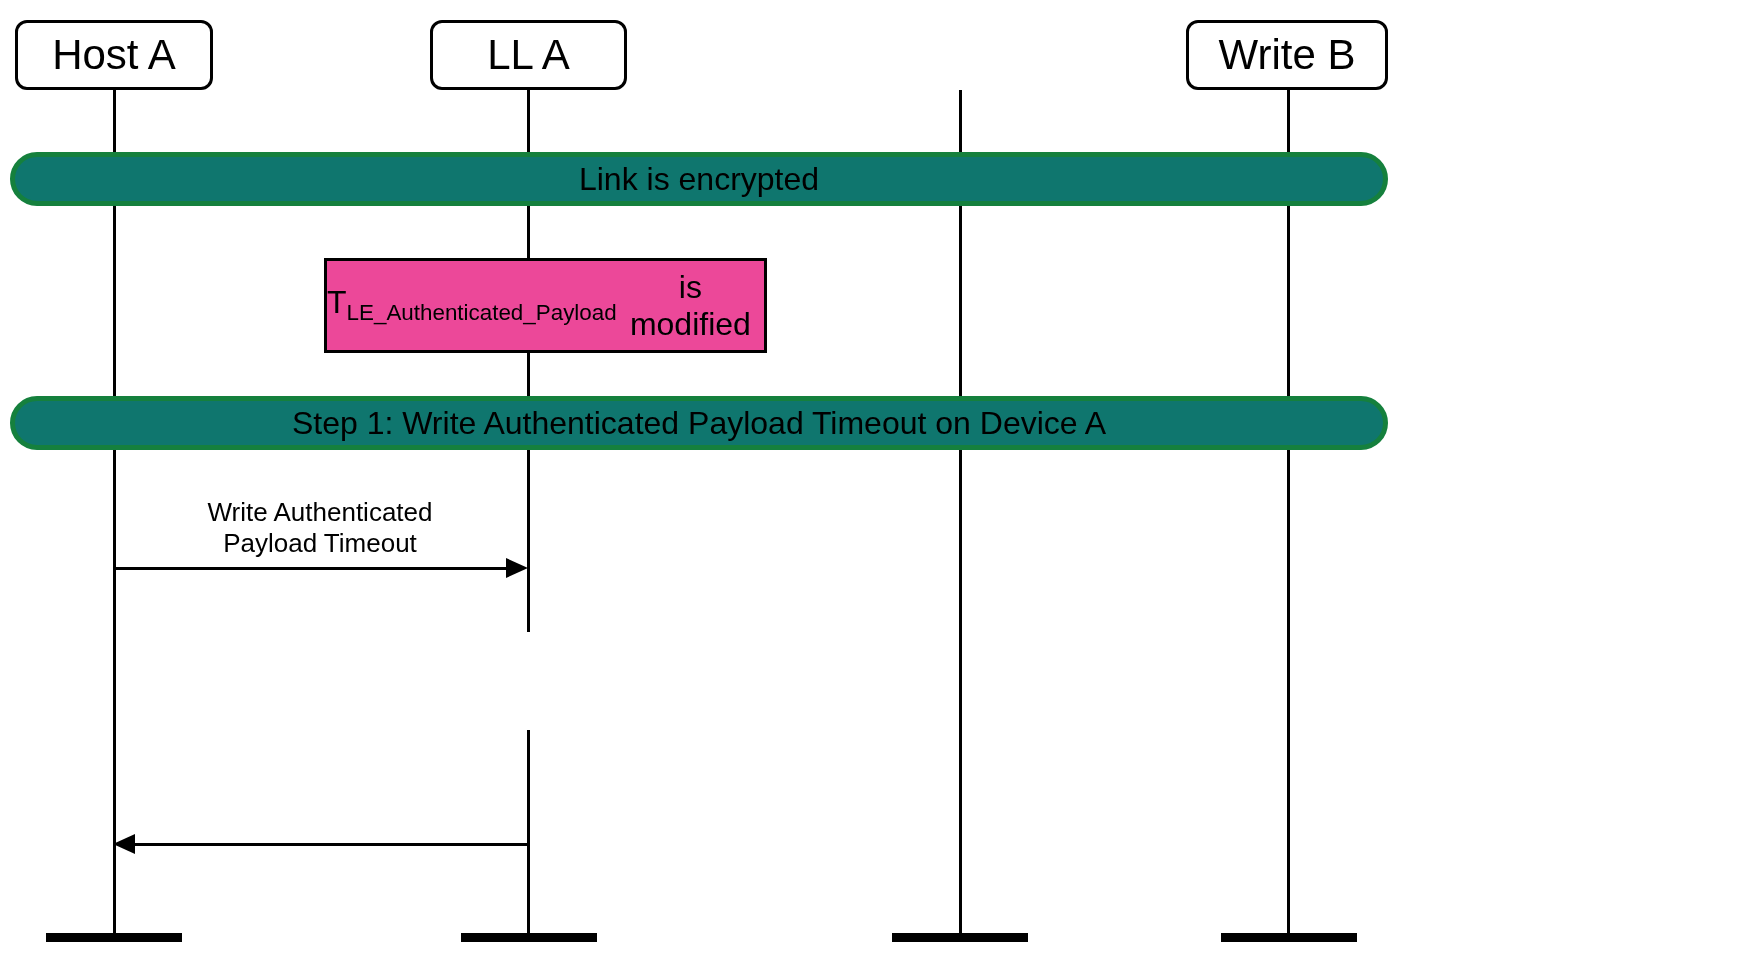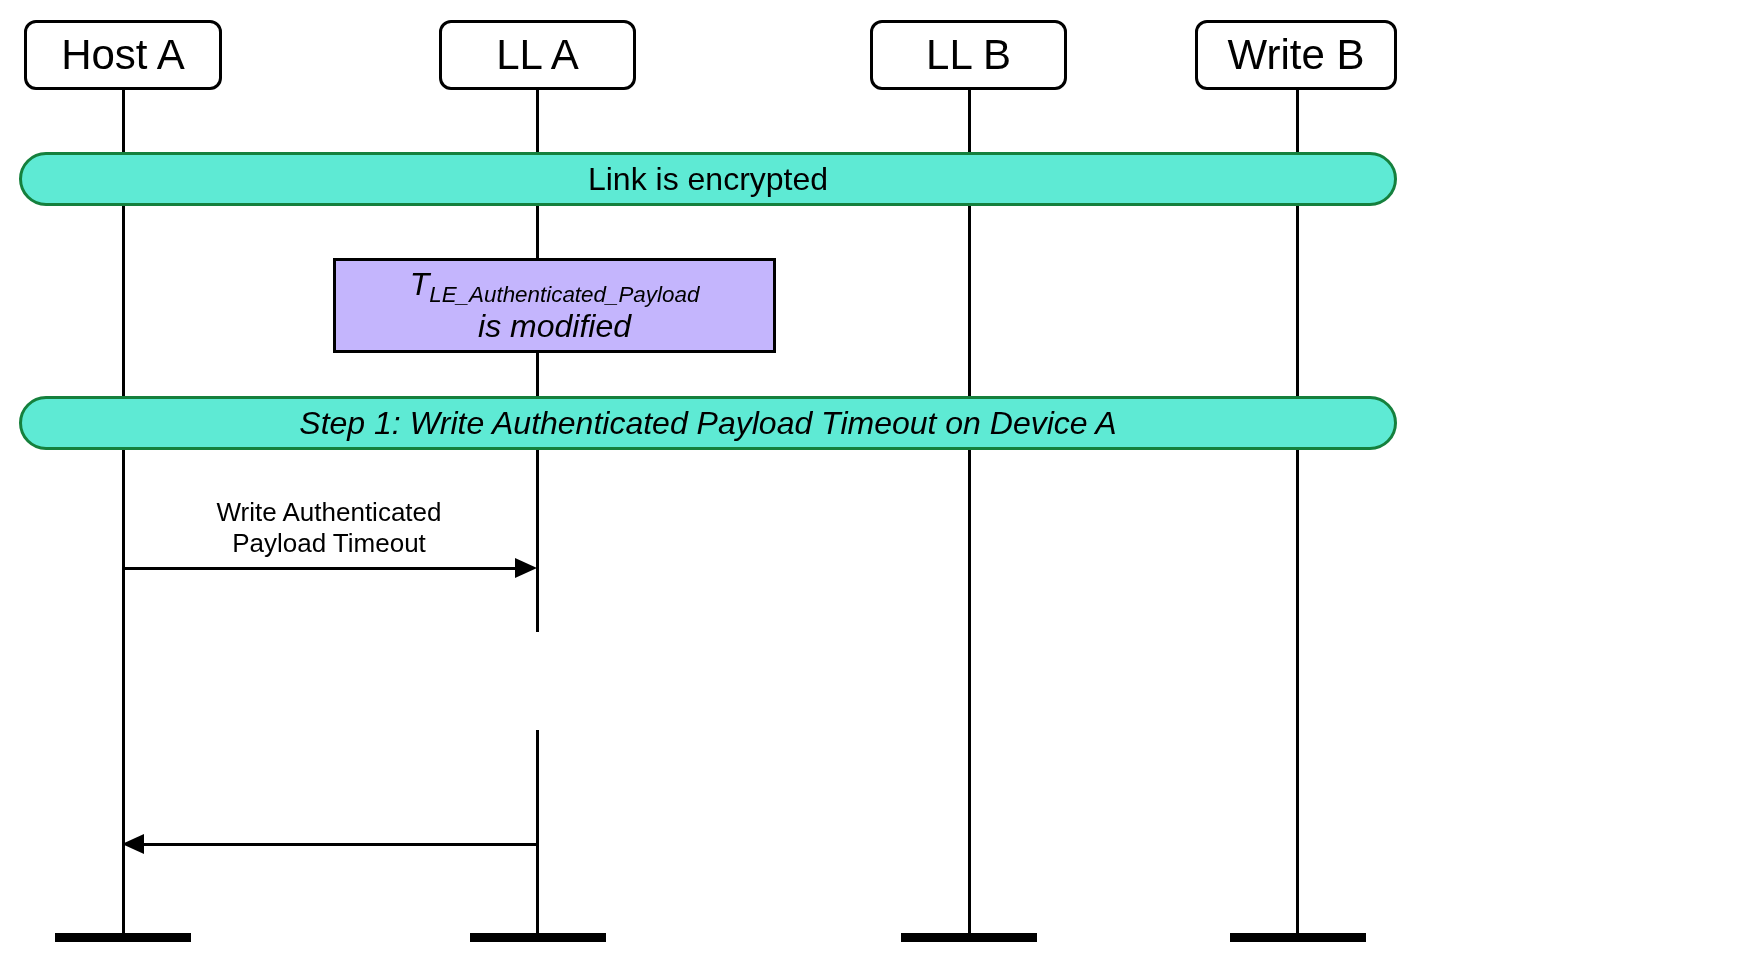--- a/index.html
+++ b/index.html
@@ -9,21 +9,20 @@
   background: #fff;
   font-family: Arial, Helvetica, sans-serif;
   width: 1763px;
   height: 958px;
   position: relative;
 }
 .diagram {
   position: relative;
   width: 1643px;
   height: 958px;
-  margin-left: 9px;
 }
 
 
 .lane-header {
   position: absolute;
   border: 3px solid #000;
   border-radius: 12px;
   background: #fff;
   font-size: 42px;
   display: flex;
@@ -35,43 +34,41 @@
 
 .lifeline {
   position: absolute;
   width: 3px;
   background: #000;
 }
 
 
 .spanning-bar {
   position: absolute;
-  background: #5eead4;
-  border: 3px solid #15803d;
+  background: #0f766e;
+  border: 5px solid #15803d;
   border-radius: 28px;
   font-size: 32px;
   display: flex;
   align-items: center;
   justify-content: center;
   text-align: center;
 }
 
 
 .box {
   position: absolute;
-  background: #c4b5fd;
+  background: #ec4899;
   border: 3px solid #000;
   font-size: 32px;
   display: flex;
-  flex-direction: column;
   align-items: center;
   justify-content: center;
   text-align: center;
   line-height: 1.15;
-  font-style: italic;
 }
 
 
 .arrow-line {
   position: absolute;
   height: 3px;
   background: #000;
 }
 .arrowhead-right {
   position: absolute;
@@ -106,21 +103,20 @@
 </style>
 </head>
 <body>
 
 <div class="diagram">
 
   <div class="lane-header" style="left:15px; top:20px; width:198px; height:70px;">Host A</div>
 
   <div class="lane-header" style="left:430px; top:20px; width:197px; height:70px;">LL A</div>
 
-  <div class="lane-header" style="left:861px; top:20px; width:197px; height:70px;">LL B</div>
 
   <div class="lane-header" style="left:1186px; top:20px; width:202px; height:70px;">Write B</div>
 
   <div class="lifeline" style="left:113px; top:90px; height:62px;"></div>
   <div class="lifeline" style="left:527px; top:90px; height:62px;"></div>
   <div class="lifeline" style="left:959px; top:90px; height:62px;"></div>
   <div class="lifeline" style="left:1287px; top:90px; height:62px;"></div>
 
   <div class="spanning-bar" style="left:10px; top:152px; width:1378px; height:54px;">Link is encrypted</div>
 
@@ -131,21 +127,21 @@
 
   <div class="box" style="left:324px; top:258px; width:443px; height:95px;">
     <div>
       <span>T</span><span class="sub">LE_Authenticated_Payload</span>
     </div>
     <div>is modified</div>
   </div>
 
   <div class="lifeline" style="left:527px; top:353px; height:43px;"></div>
 
-  <div class="spanning-bar" style="left:10px; top:396px; width:1378px; height:54px;font-style:italic;">Step 1:  Write Authenticated Payload Timeout on Device A</div>
+  <div class="spanning-bar" style="left:10px; top:396px; width:1378px; height:54px;">Step 1:  Write Authenticated Payload Timeout on Device A</div>
 
   <div class="lifeline" style="left:113px; top:450px; height:483px;"></div>
   <div class="lifeline" style="left:527px; top:450px; height:182px;"></div>
   <div class="lifeline" style="left:959px; top:450px; height:483px;"></div>
   <div class="lifeline" style="left:1287px; top:450px; height:483px;"></div>
 
   <div class="arrow-label" style="left:170px; top:497px; width:300px;text-align:center;">
     <div>Write Authenticated</div>
     <div>Payload Timeout</div>
   </div>

